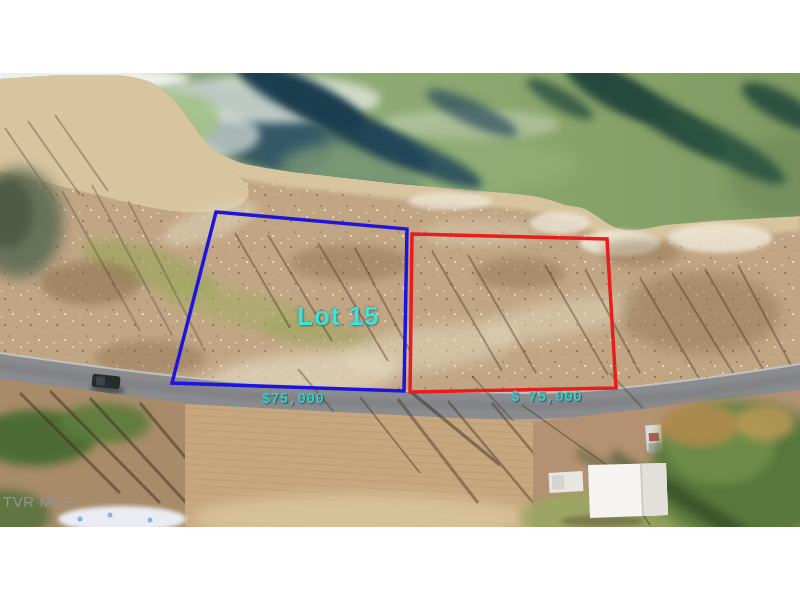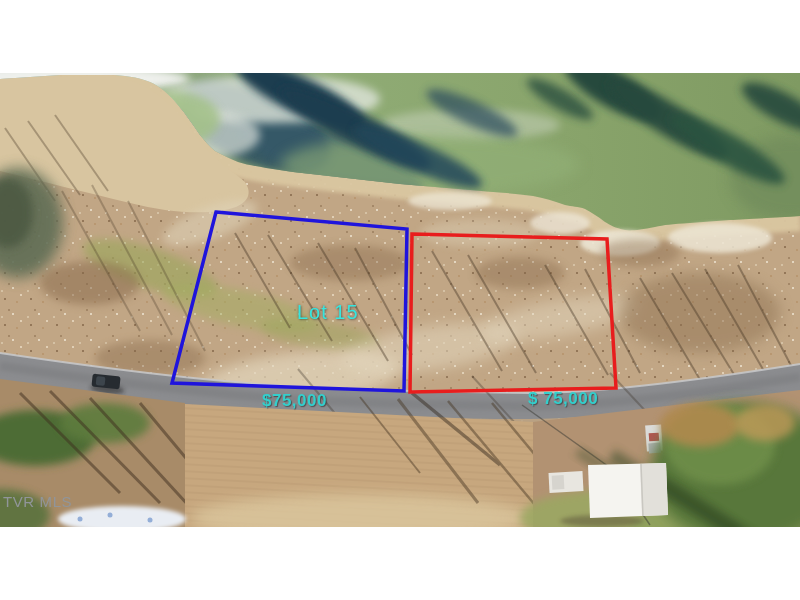--- a/index.html
+++ b/index.html
@@ -11,25 +11,25 @@
          background-color:#c1a685;
          background-image:
            radial-gradient(3px 3px at 13px 7px, rgba(255,252,240,.55) 40%, transparent 41%),
            radial-gradient(2px 2px at 5px 18px, rgba(92,62,35,.45) 45%, transparent 46%),
            radial-gradient(2px 2px at 21px 14px, rgba(255,246,230,.5) 45%, transparent 46%),
            radial-gradient(2px 2px at 9px 3px, rgba(120,90,60,.4) 45%, transparent 46%),
            radial-gradient(2px 2px at 17px 21px, rgba(176,136,94,.5) 45%, transparent 46%),
            radial-gradient(2px 2px at 2px 10px, rgba(233,220,196,.5) 45%, transparent 46%);
          background-size:26px 26px;}
   .photo svg{position:absolute;left:0;top:0;}
-  .lot-label{position:absolute;font-weight:normal;font-size:20px;color:#35e6df;letter-spacing:1px;
+  .lot-label{position:absolute;font-weight:bold;font-size:26px;color:#35e6df;letter-spacing:1px;
              text-shadow:1px 1px 2px rgba(40,40,40,.5), -1px -1px 2px rgba(60,60,60,.25);
              white-space:nowrap;padding-left:31px;}
-  .price-label{position:absolute;font-weight:bold;font-size:17px;color:#2fd3d0;letter-spacing:.5px;
-               text-shadow:1px 1px 1px rgba(30,30,30,.55);white-space:nowrap;opacity:.95;}
+  .price-label{position:absolute;font-weight:bold;font-size:14px;color:#2fd3d0;letter-spacing:.5px;
+               text-shadow:1px 1px 1px rgba(30,30,30,.55);white-space:nowrap;opacity:.95;font-family:Liberation Mono, monospace;}
   .watermark{position:absolute;left:3px;top:420px;font-size:15px;font-weight:400;color:#91959a;
              letter-spacing:.6px;white-space:nowrap;}
 </style>
 </head>
 <body>
 
 <div class="canvas">
   <div class="photo">
 
     <svg width="800" height="454" viewBox="0 0 800 454">
@@ -224,19 +224,19 @@
         <circle cx="110" cy="442" r="2.5" fill="#7d9ecf" opacity="0.8"></circle>
         <circle cx="150" cy="447" r="2.5" fill="#7d9ecf" opacity="0.8"></circle>
       </g>
 
       <polygon points="216,139 407,156 404,318 172,310" fill="none" stroke-width="3.5" stroke="#1f14dc"></polygon>
       <polygon points="412,161 607,166 616,315 410,319" fill="none" stroke-width="3.5" stroke="#e81d1d"></polygon>
     </svg>
 
     <div class="lot-label" style="left:266px;top:228px;">Lot 15</div>
     <div class="price-label" style="left:262px;top:318px;">$75,000</div>
-    <div class="price-label" style="left:528px;top:316px;">$ 75,000</div>
+    <div class="price-label" style="left:511px;top:316px;">$ 75,000</div>
     <div class="watermark">TVR MLS</div>
   </div>
 
   <div style="position:absolute;left:0;top:0;width:800px;height:73px;background:#ffffff;"></div>
   <div style="position:absolute;left:0;top:527px;width:800px;height:73px;background:#ffffff;"></div>
 </div>
 
 </body></html>

